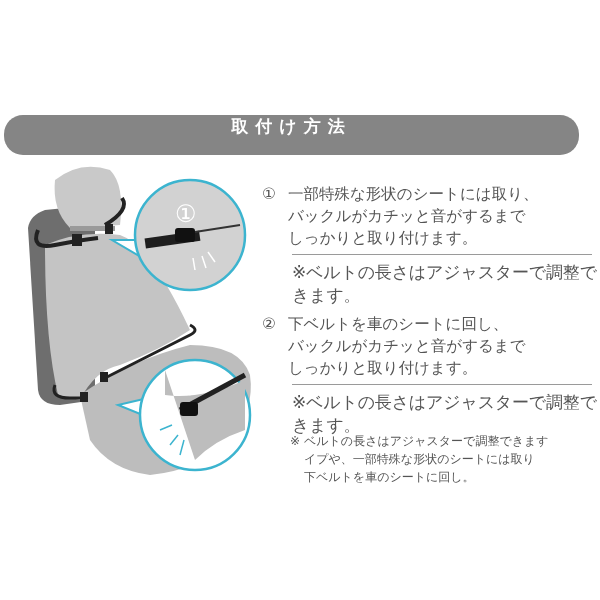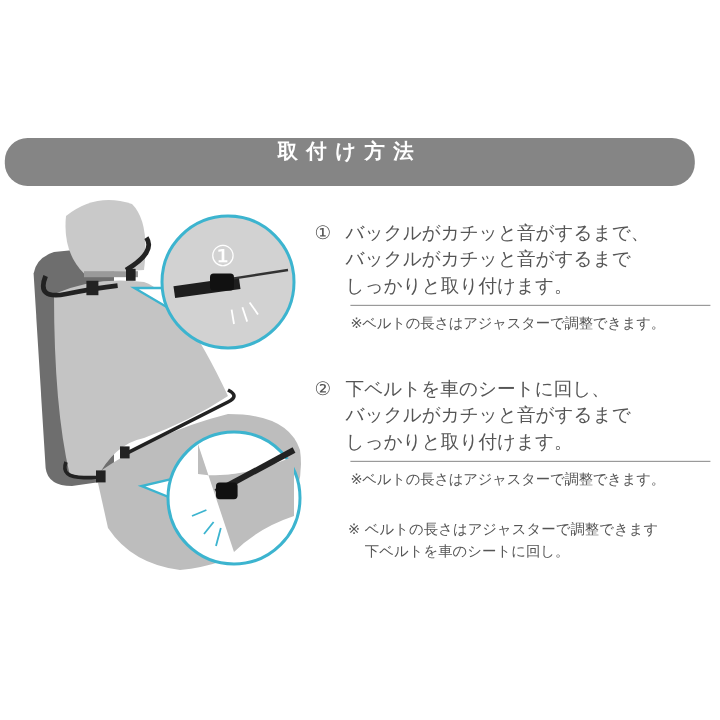--- a/index.html
+++ b/index.html
@@ -10,21 +10,21 @@
       display: flex; align-items: flex-start; justify-content: center;
     }
     .header-title { color: #ffffff; font-size: 17px; font-weight: bold; letter-spacing: 7px; }
     .illustration { position: absolute; left: 0; top: 160px; width: 300px; height: 330px; }
     .step { position: absolute; left: 262px; color: #555555; }
     .step-text { font-size: 15.5px; line-height: 22px; }
     .step-line { display: flex; }
     .step-num { width: 26px; flex: none; }
     .step-body { flex: 1; }
     .divider { height: 1px; background: #9a9a9a; margin: 5px 0 6px 30px; width: 300px; }
-    .note { font-size: 12px; color: #555; margin-left: 30px; letter-spacing: -0.2px; }
+    .note { font-size: 17px; color: #555; margin-left: 30px; letter-spacing: -0.2px; }
     .footnote { position: absolute; left: 290px; top: 432px; width: 300px; color: #555; font-size: 12px; line-height: 18px; }
     .footnote .fn-line { display: flex; }
     .footnote .fn-mark { width: 14px; flex: none; }
   </style>
 </head>
 <body>
 
 <div class="header-bar">
   <span class="header-title">取付け方法</span>
 </div>
@@ -71,21 +71,21 @@
     <line x1="170" y1="445" x2="178" y2="435" stroke="#3cb4cf" stroke-width="1.5"></line>
     <line x1="180" y1="455" x2="184" y2="440" stroke="#3cb4cf" stroke-width="1.5"></line>
     <text x="180" y="395" font-size="22" fill="#ffffff" font-family="DejaVu Sans, sans-serif">②</text>
   </g>
 </svg>
 
 <div class="step" style="top:183px;">
   <div class="step-text">
     <div class="step-line">
       <span class="step-num">①</span>
-      <span class="step-body">バックルがカチッと音がするまで、</span>
+      <span class="step-body">一部特殊な形状のシートには取り、</span>
     </div>
     <div class="step-line">
         <span class="step-num"></span>
         <span class="step-body">バックルがカチッと音がするまで</span>
       </div>
     <div class="step-line">
         <span class="step-num"></span>
         <span class="step-body">しっかりと取り付けます。</span>
       </div>
   </div>
@@ -112,15 +112,19 @@
   <div class="note">※ベルトの長さはアジャスターで調整できます。</div>
 </div>
 
 <div class="footnote">
   <div class="fn-line">
     <span class="fn-mark">※</span>
     <span>ベルトの長さはアジャスターで調整できます</span>
   </div>
   <div class="fn-line">
       <span class="fn-mark"></span>
+      <span>イプや、一部特殊な形状のシートには取り</span>
+    </div>
+  <div class="fn-line">
+      <span class="fn-mark"></span>
       <span>下ベルトを車のシートに回し。</span>
     </div>
 </div>
 
 </body></html>

